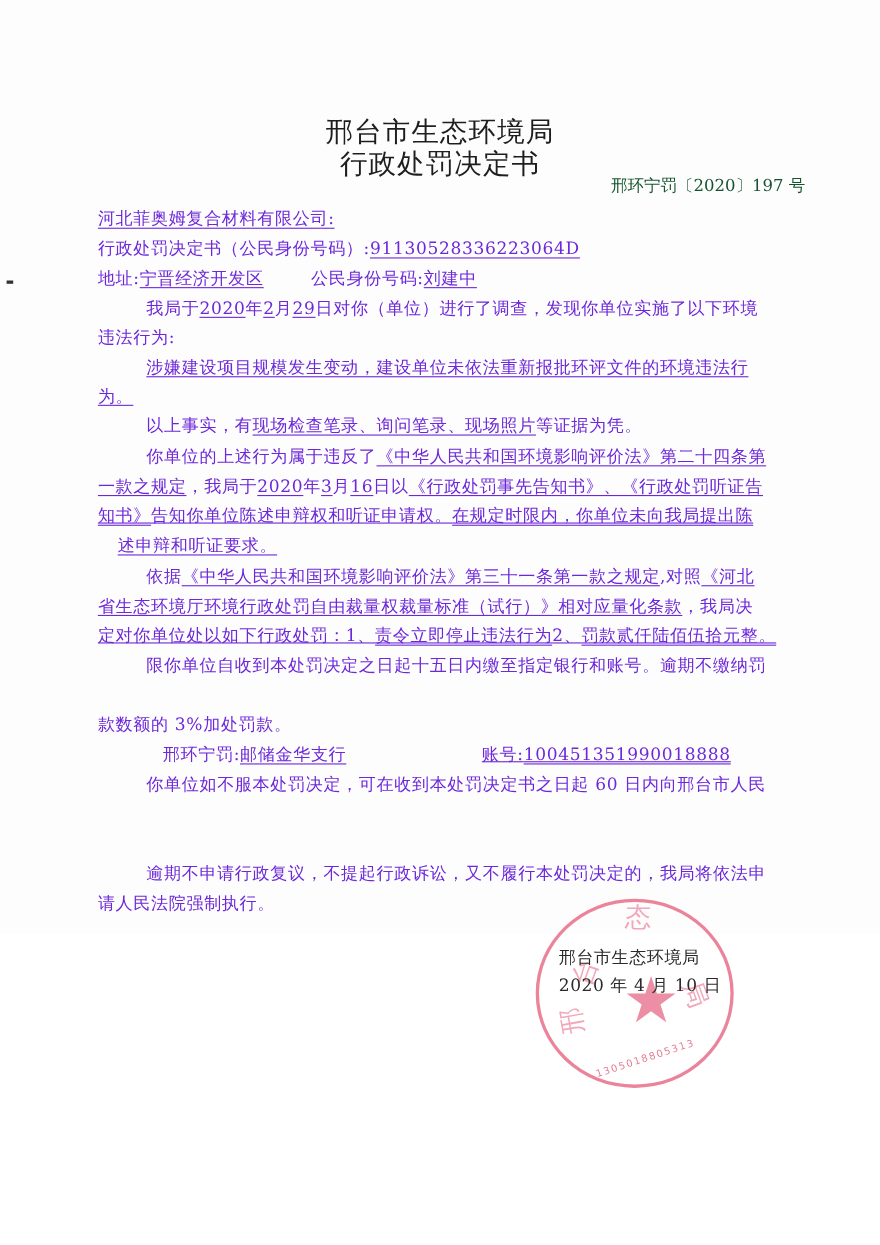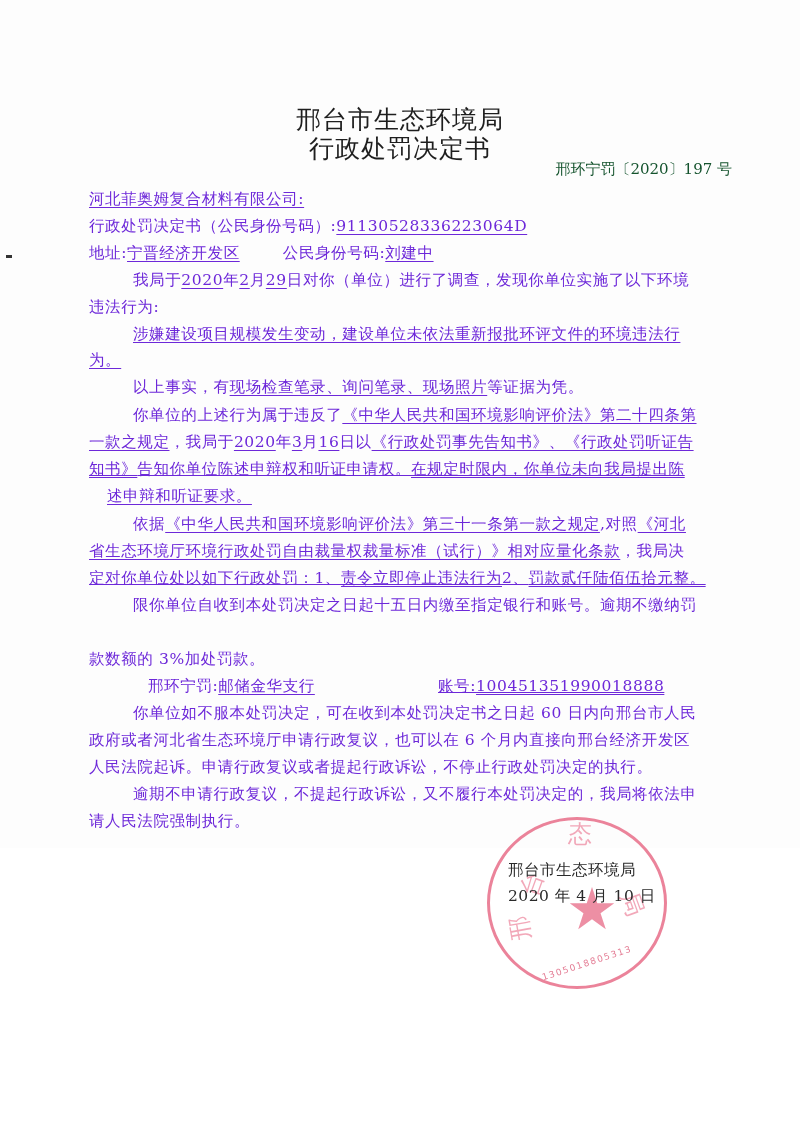--- a/index.html
+++ b/index.html
@@ -83,22 +83,20 @@
   <div class="line" style="top:649px;">款数额的 3%加处罚款。</div>
 
   <div class="line" style="top:676px;left:148px;">
     <span>邢环宁罚:</span><span class="u">邮储金华支行</span>
   </div>
   <div class="line" style="top:676px;left:438px;text-decoration:underline;">
     <span>账号:</span><span class="u">100451351990018888</span>
   </div>
 
   <div class="line" style="top:703px;left:133px;">你单位如不服本处罚决定，可在收到本处罚决定书之日起 60 日内向邢台市人民</div>
-  <div class="line" style="top:730px;">政府或者河北省生态环境厅申请行政复议，也可以在 6 个月内直接向邢台经济开发区</div>
-  <div class="line" style="top:757px;">人民法院起诉。申请行政复议或者提起行政诉讼，不停止行政处罚决定的执行。</div>
 
   <div class="line" style="top:784px;left:133px;">逾期不申请行政复议，不提起行政诉讼，又不履行本处罚决定的，我局将依法申</div>
   <div class="line" style="top:811px;">请人民法院强制执行。</div>
 
   <div class="stamp"></div>
   <div class="stamp-star">★</div>
   <div class="stamp-arc" style="left:520px;top:868px;transform:rotate(-70deg);">台</div>
   <div class="stamp-arc" style="left:508px;top:912px;transform:rotate(-100deg);">邢</div>
   <div class="stamp-arc" style="left:568px;top:818px;">态</div>
   <div class="stamp-arc" style="left:620px;top:888px;transform:rotate(70deg);">局</div>

